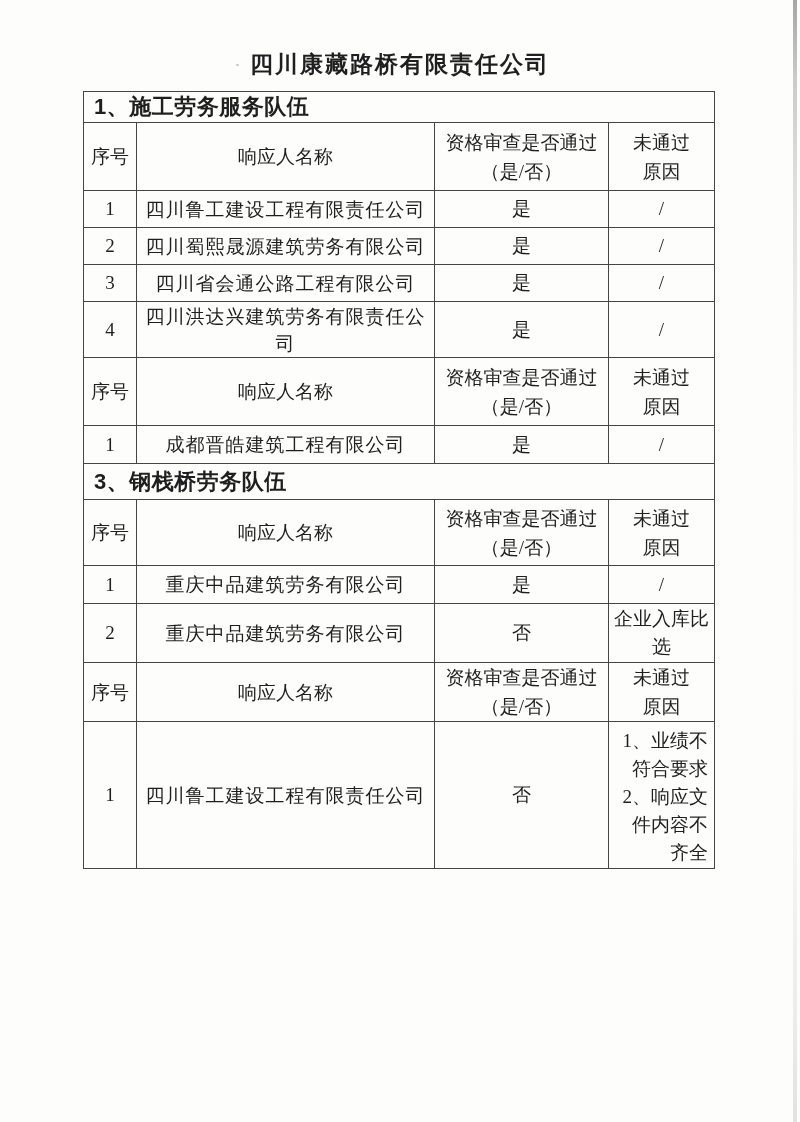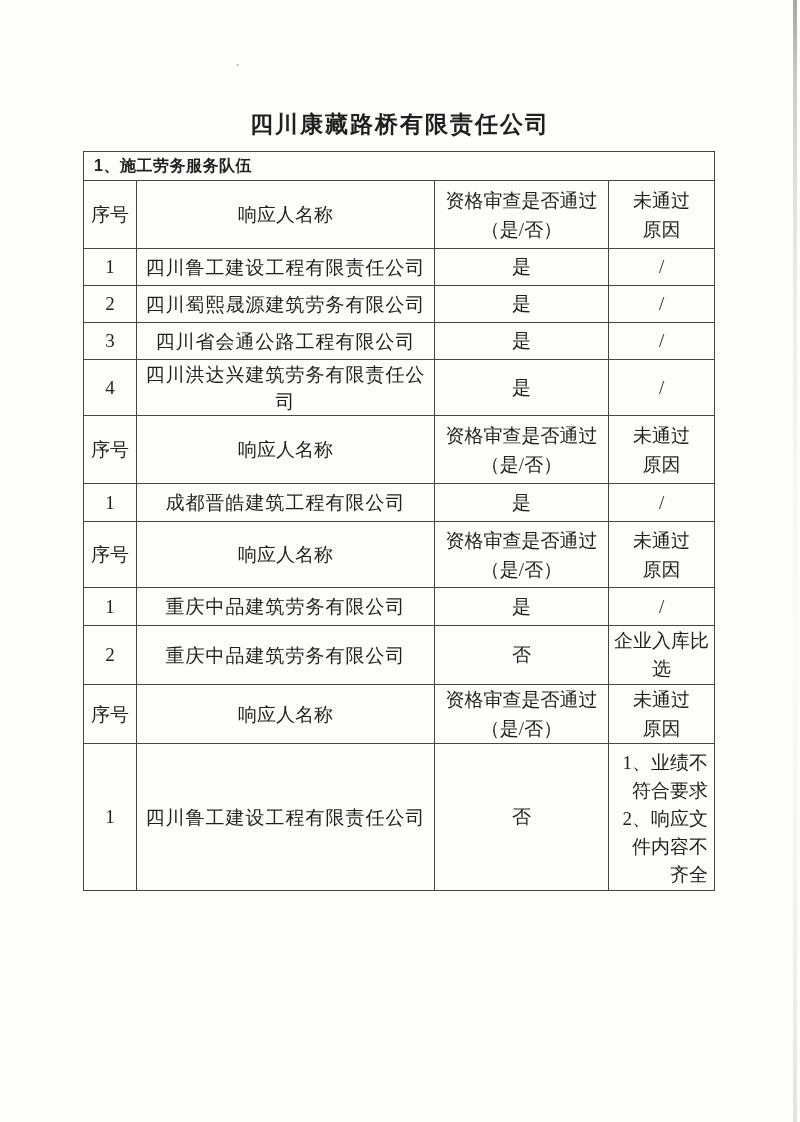--- a/index.html
+++ b/index.html
@@ -7,21 +7,21 @@
     position: relative;
     width: 800px;
     height: 1122px;
     background: #fdfdfc;
     overflow: hidden;
     font-family: "Liberation Serif", serif;
     color: #1f1f1f;
   }
   .doc-title {
     margin: 0;
-    padding-top: 110px;
+    padding-top: 50px;
     text-align: center;
     font-size: 23px;
     line-height: 30px;
     font-weight: bold;
     letter-spacing: 2px;
   }
   .doc-subtitle {
     margin: 17px 0 0 0;
     text-align: center;
     font-size: 20px;
@@ -44,21 +44,21 @@
     overflow: hidden;
   }
   col.w-seq  { width: 53px; }
   col.w-name { width: 298px; }
   col.w-pass { width: 174px; }
   col.w-fail { width: 106px; }
 
   tr.sec-title td {
     font-family: "Liberation Sans", sans-serif;
     font-weight: 600;
-    font-size: 16px;
+    font-size: 22px;
     padding-left: 10px;
     letter-spacing: 0.5px;
   }
   tr.head td {
     text-align: center;
     white-space: pre-line;
     line-height: 29px;
   }
   td.c-seq  { text-align: center; }
   td.c-name { text-align: center; padding: 3px 10px 3px 12px; line-height: 27px; letter-spacing: 1px; }
@@ -153,20 +153,23 @@
         <td>未通过
 原因</td>
       </tr>
       <tr style="height:38px">
         <td class="c-seq">1</td>
         <td class="c-name">成都晋皓建筑工程有限公司</td>
         <td class="c-pass">是</td>
         <td class="c-fail">/</td>
       </tr>
 
+      <tr class="sec-title" style="height:36px">
+        <td colspan="4">3、钢栈桥劳务队伍</td>
+      </tr>
       <tr class="head" style="height:66px">
         <td>序号</td>
         <td>响应人名称</td>
         <td>资格审查是否通过
 （是/否）</td>
         <td>未通过
 原因</td>
       </tr>
       <tr style="height:38px">
         <td class="c-seq">1</td>

